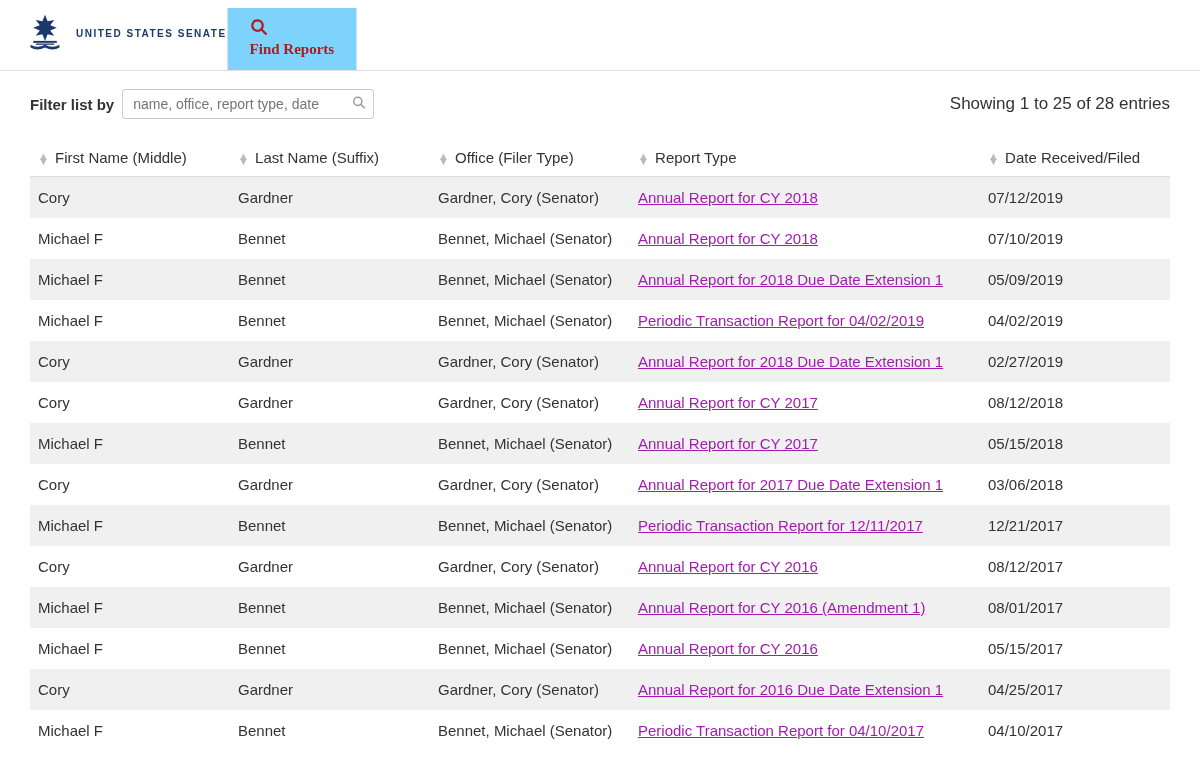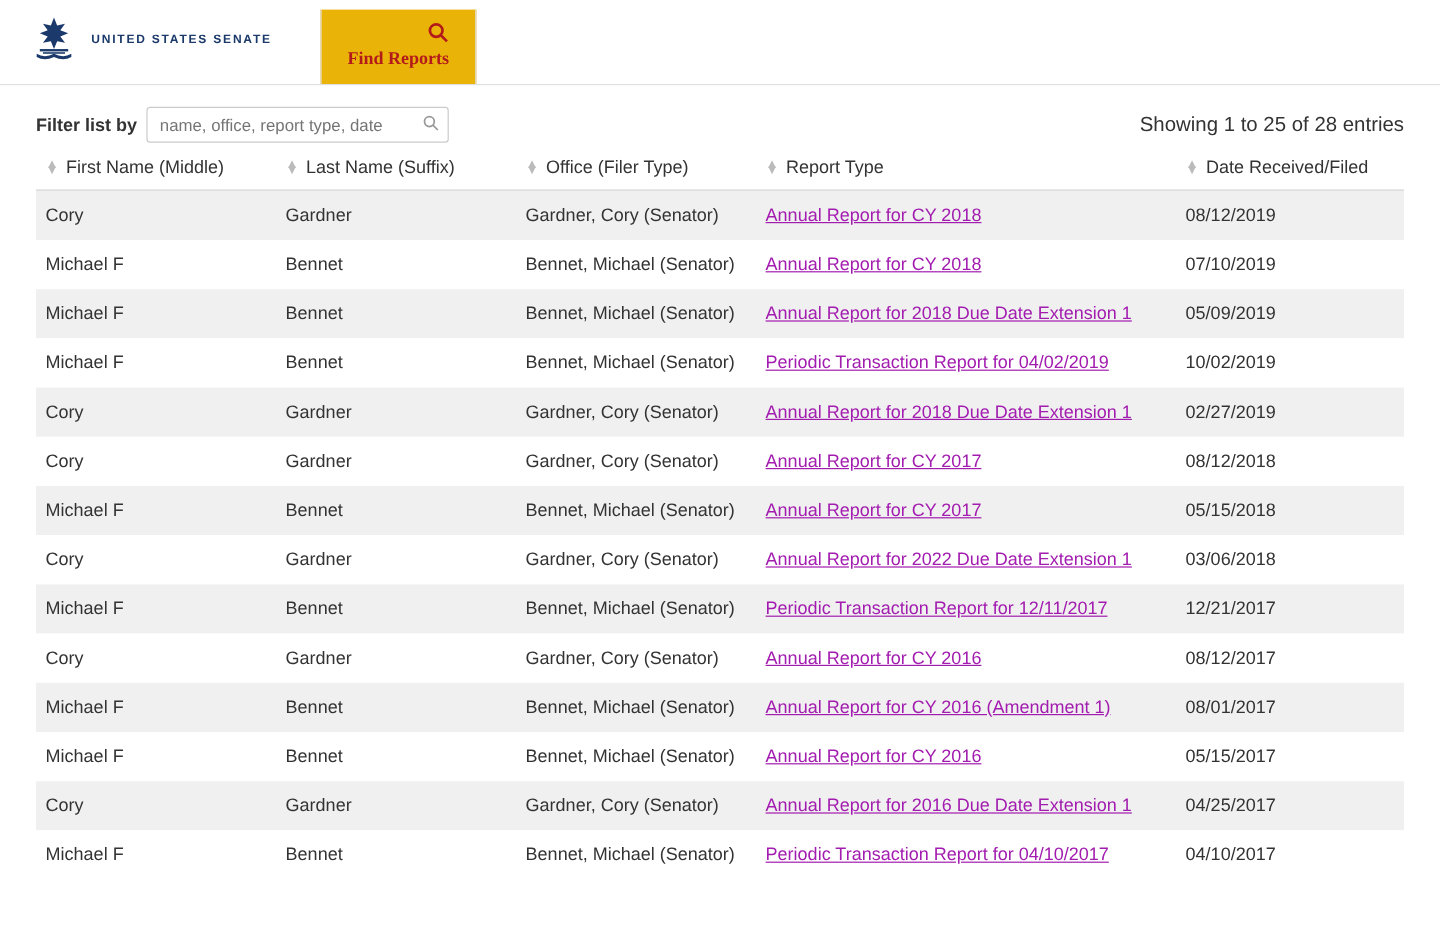--- a/index.html
+++ b/index.html
@@ -35,26 +35,25 @@
     color: #1b3a6b;
     font-weight: 600;
   }
   .brand-bottom {
     font-family: Georgia, serif;
     font-size: 22px;
     color: #1b3a6b;
     letter-spacing: 0.5px;
   }
   .tab {
-    margin-left: 40px;
-    background: #eab308;
+    background: #7dd3fc;
     border-left: 1px solid #e0e0e0;
     border-right: 1px solid #e0e0e0;
     padding: 10px 22px 12px 22px;
-    text-align: right;
+    text-align: left;
     position: relative;
     top: 0;
   }
   .tab-icon {
     font-size: 18px;
     color: #b31b1b;
     line-height: 1;
   }
   .tab-label {
     font-family: Georgia, serif;
@@ -85,21 +84,21 @@
     font-size: 10px;
     display: inline-flex;
     align-items: center;
     justify-content: center;
     font-weight: bold;
   }
   .toolbar {
     display: flex;
     justify-content: space-between;
     align-items: center;
-    margin-bottom: 2px;
+    margin-bottom: 20px;
   }
   .filter-group {
     display: flex;
     align-items: center;
     gap: 8px;
   }
   .filter-label {
     font-weight: bold;
     font-size: 15px;
   }
@@ -236,42 +235,42 @@
           <span>Date Received/Filed</span>
         </th>
       </tr>
     </thead>
     <tbody id="rows">
         <tr>
           <td>Cory</td>
           <td>Gardner</td>
           <td>Gardner, Cory (Senator)</td>
           <td><a href="#" class="report-link">Annual Report for CY 2018</a></td>
-          <td>08/12/2019</td>
+          <td>07/12/2019</td>
         </tr>
         <tr>
           <td>Michael F</td>
           <td>Bennet</td>
           <td>Bennet, Michael (Senator)</td>
           <td><a href="#" class="report-link">Annual Report for CY 2018</a></td>
           <td>07/10/2019</td>
         </tr>
         <tr>
           <td>Michael F</td>
           <td>Bennet</td>
           <td>Bennet, Michael (Senator)</td>
           <td><a href="#" class="report-link">Annual Report for 2018 Due Date Extension 1</a></td>
           <td>05/09/2019</td>
         </tr>
         <tr>
           <td>Michael F</td>
           <td>Bennet</td>
           <td>Bennet, Michael (Senator)</td>
           <td><a href="#" class="report-link">Periodic Transaction Report for 04/02/2019</a></td>
-          <td>10/02/2019</td>
+          <td>04/02/2019</td>
         </tr>
         <tr>
           <td>Cory</td>
           <td>Gardner</td>
           <td>Gardner, Cory (Senator)</td>
           <td><a href="#" class="report-link">Annual Report for 2018 Due Date Extension 1</a></td>
           <td>02/27/2019</td>
         </tr>
         <tr>
           <td>Cory</td>
@@ -284,21 +283,21 @@
           <td>Michael F</td>
           <td>Bennet</td>
           <td>Bennet, Michael (Senator)</td>
           <td><a href="#" class="report-link">Annual Report for CY 2017</a></td>
           <td>05/15/2018</td>
         </tr>
         <tr>
           <td>Cory</td>
           <td>Gardner</td>
           <td>Gardner, Cory (Senator)</td>
-          <td><a href="#" class="report-link">Annual Report for 2022 Due Date Extension 1</a></td>
+          <td><a href="#" class="report-link">Annual Report for 2017 Due Date Extension 1</a></td>
           <td>03/06/2018</td>
         </tr>
         <tr>
           <td>Michael F</td>
           <td>Bennet</td>
           <td>Bennet, Michael (Senator)</td>
           <td><a href="#" class="report-link">Periodic Transaction Report for 12/11/2017</a></td>
           <td>12/21/2017</td>
         </tr>
         <tr>

